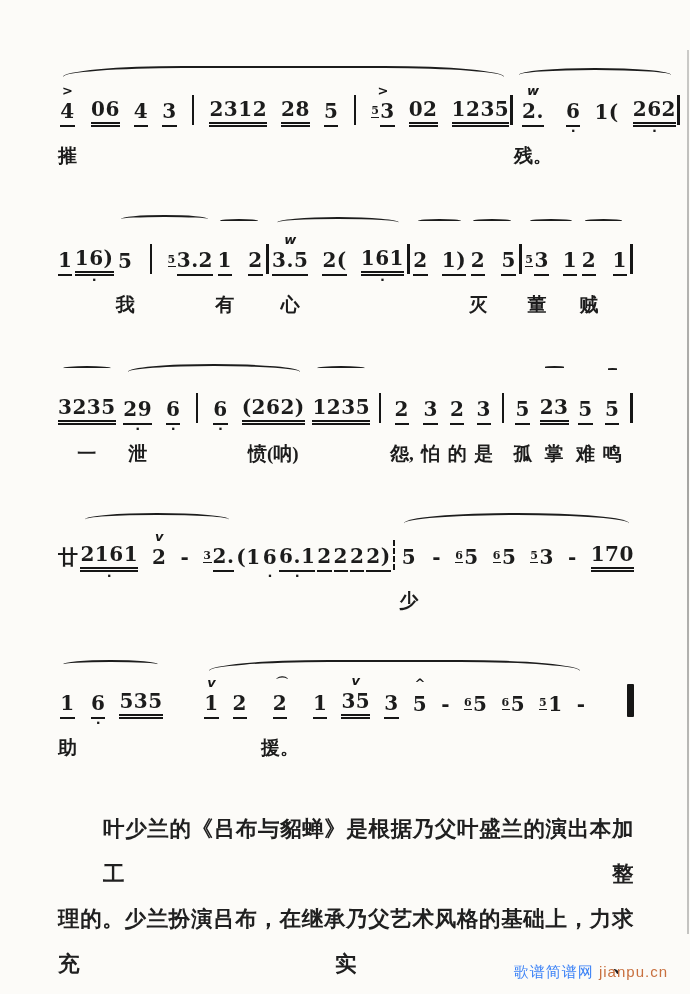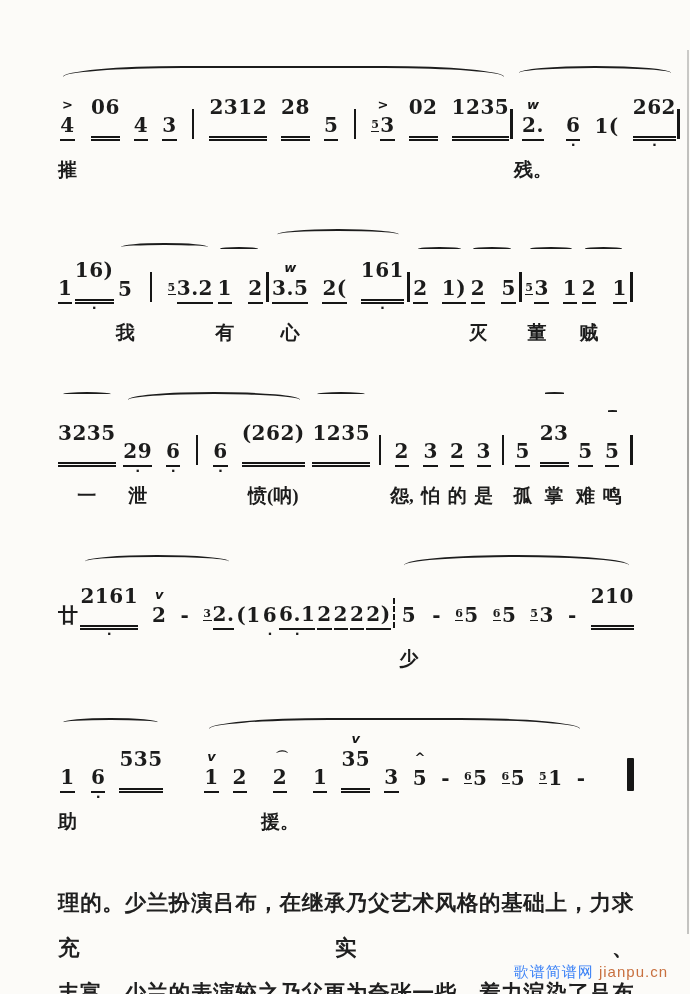--- a/index.html
+++ b/index.html
@@ -19,21 +19,21 @@
            border-radius:120px 120px 0 0/11px 11px 0 0;margin:0 5px 1px 5px;}
   .grow{display:flex;justify-content:space-between;align-items:flex-end;gap:14px;flex:1;}
   .tok{display:flex;flex-direction:column;align-items:center;}
   .marks{height:15px;font:italic bold 13px "DejaVu Sans",sans-serif;line-height:14px;color:#161616;}
   .nline{display:flex;align-items:flex-end;
          font:bold 20px "DejaVu Serif",serif;letter-spacing:.5px;line-height:24px;}
   .g{font:bold 11px "DejaVu Serif",serif;line-height:10px;position:relative;top:-9px;
      margin-right:1px;border-bottom:1.5px solid #1c1c1c;padding-bottom:1px;}
   .nm{display:inline-block;padding-bottom:3px;}
   .u1 .nm{border-bottom:2px solid #161616;padding-bottom:2px;}
-  .u2 .nm{border-bottom:5px double #161616;padding-bottom:17px;}
+  .u2 .nm{border-bottom:5px double #161616;padding-bottom:1px;}
   .dots{height:9px;font:bold 13px "DejaVu Sans",sans-serif;line-height:8px;}
   .lyr{height:32px;margin-top:7px;font-size:19px;font-weight:600;white-space:nowrap;
        font-family:"Liberation Serif",serif;}
   .vbar{width:2.5px;height:30px;background:#161616;margin-bottom:2px;}
   .vbar.dashed{background:none;border-left:2.5px dashed #161616;}
   .vbar.end{width:7px;height:33px;border-radius:1px;}
 
   
   .article{margin-top:24px;}
   .pline{font-size:21.5px;font-weight:600;line-height:45px;letter-spacing:.5px;
@@ -762,21 +762,21 @@
                   <div class="marks">&nbsp;</div>
                   <div class="nline">
                     <span class="nm">-</span>
                   </div>
                   <div class="dots">&nbsp;</div>
                   <div class="lyr">&nbsp;</div>
                 </div>
                 <div class="tok">
                   <div class="marks">&nbsp;</div>
                   <div class="nline u2">
-                    <span class="nm">210</span>
+                    <span class="nm">170</span>
                   </div>
                   <div class="dots">&nbsp;</div>
                   <div class="lyr">&nbsp;</div>
                 </div>
               </div>
             </div>
           </div>
         </div>
         <div class="sys">
           <div class="row">
@@ -919,20 +919,21 @@
                 <div class="vbar end"></div>
               </div>
               <div class="dots">&nbsp;</div>
               <div class="lyr">&nbsp;</div>
             </div>
           </div>
         </div>
       </div>
 
     <div class="article">
+      <div class="pline indent">叶少兰的《吕布与貂蝉》是根据乃父叶盛兰的演出本加工整</div>
       <div class="pline">理的。少兰扮演吕布，在继承乃父艺术风格的基础上，力求充实、</div>
       <div class="pline">丰富。少兰的表演较之乃父更为夸张一些，着力渲染了吕布的</div>
 
     </div>
 
   </div>
 
   <div class="wm">
     <span class="cn">歌谱简谱网</span>
     <span class="en">jianpu.cn</span>

